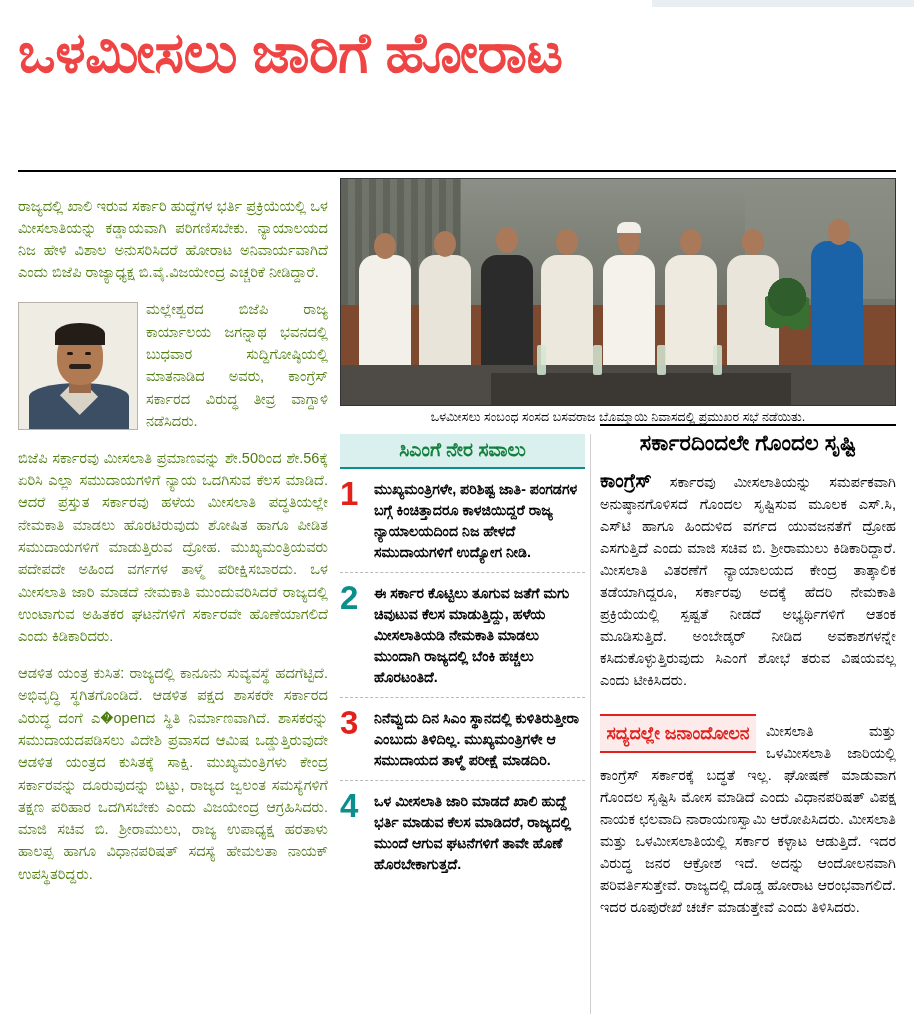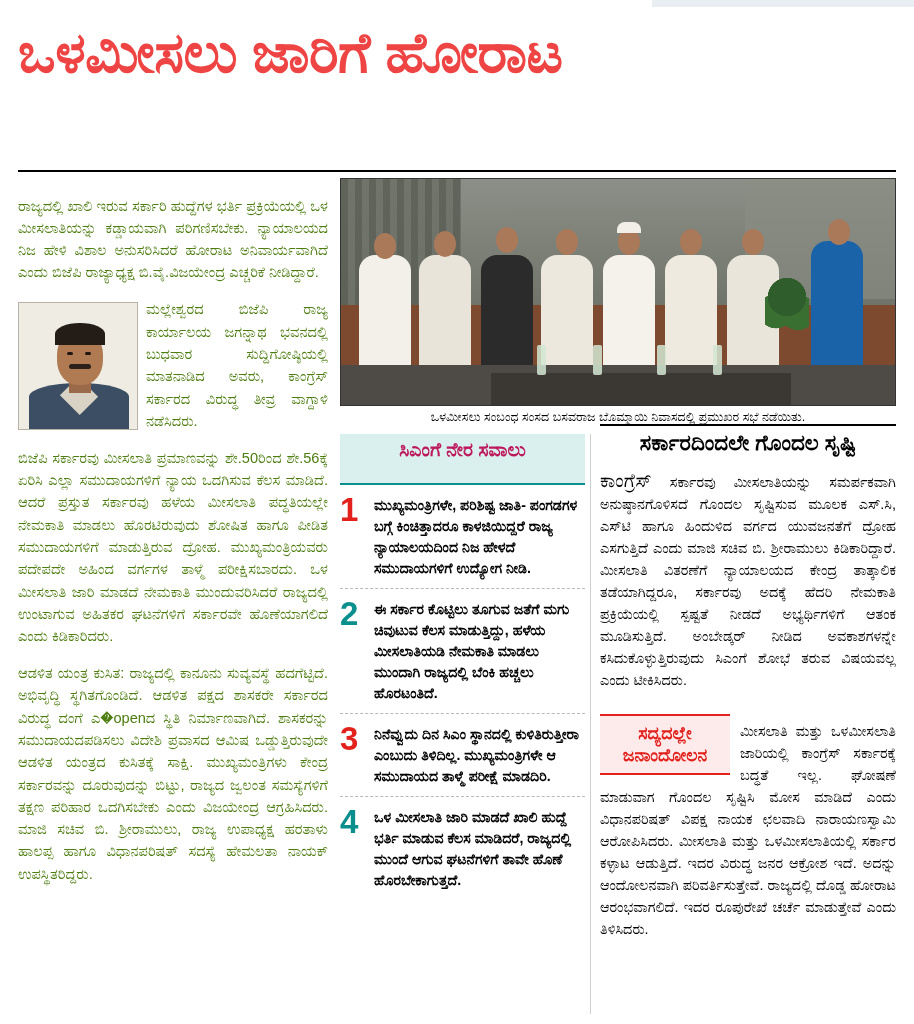--- a/index.html
+++ b/index.html
@@ -187,25 +187,25 @@
     color: #000;
   }
 
   
   .mid-col {
     position: absolute;
     left: 340px; top: 434px; width: 245px; height: 580px;
   }
   .teal-head {
     background: #d9f0ef;
-    color: #be185d;
+    color: #15803d;
     font-weight: bold;
     font-size: 19px;
     text-align: center;
-    padding: 5px 4px 22px;
+    padding: 5px 4px 6px;
     border-bottom: 2px solid #0a8f8c;
   }
   .numitem {
     display: flex;
     gap: 8px;
     padding: 10px 0 9px;
     border-bottom: 1px dashed #b9b9b9;
   }
   .numitem:last-child { border-bottom: none; }
   .numitem .num {
@@ -237,32 +237,32 @@
     color: #000;
     text-align: center;
     margin-bottom: 6px;
   }
   .rc-body {
     font-size: 14.4px;
     line-height: 22px;
     text-align: justify;
     color: #000;
   }
-  .rc-body .dropbold { font-weight: normal; font-size: 19px; }
+  .rc-body .dropbold { font-weight: bold; font-size: 19px; }
   .red-box {
     background: #fdeaea;
     border-top: 2px solid #e2211c;
     border-bottom: 2px solid #e2211c;
     color: #e2211c;
     font-weight: bold;
     font-size: 17.5px;
     line-height: 22px;
     text-align: center;
     padding: 6px 4px 7px;
-    width: 130px;
+    width: 156px;
     float: left;
     margin: 8px 10px 4px 0;
   }
   .sec2 {
     margin-top: 14px;
     overflow: hidden;
   }
   .sec2 .rc-body { font-size: 14.4px; line-height: 22px; }
   .vrule {
     position: absolute;

